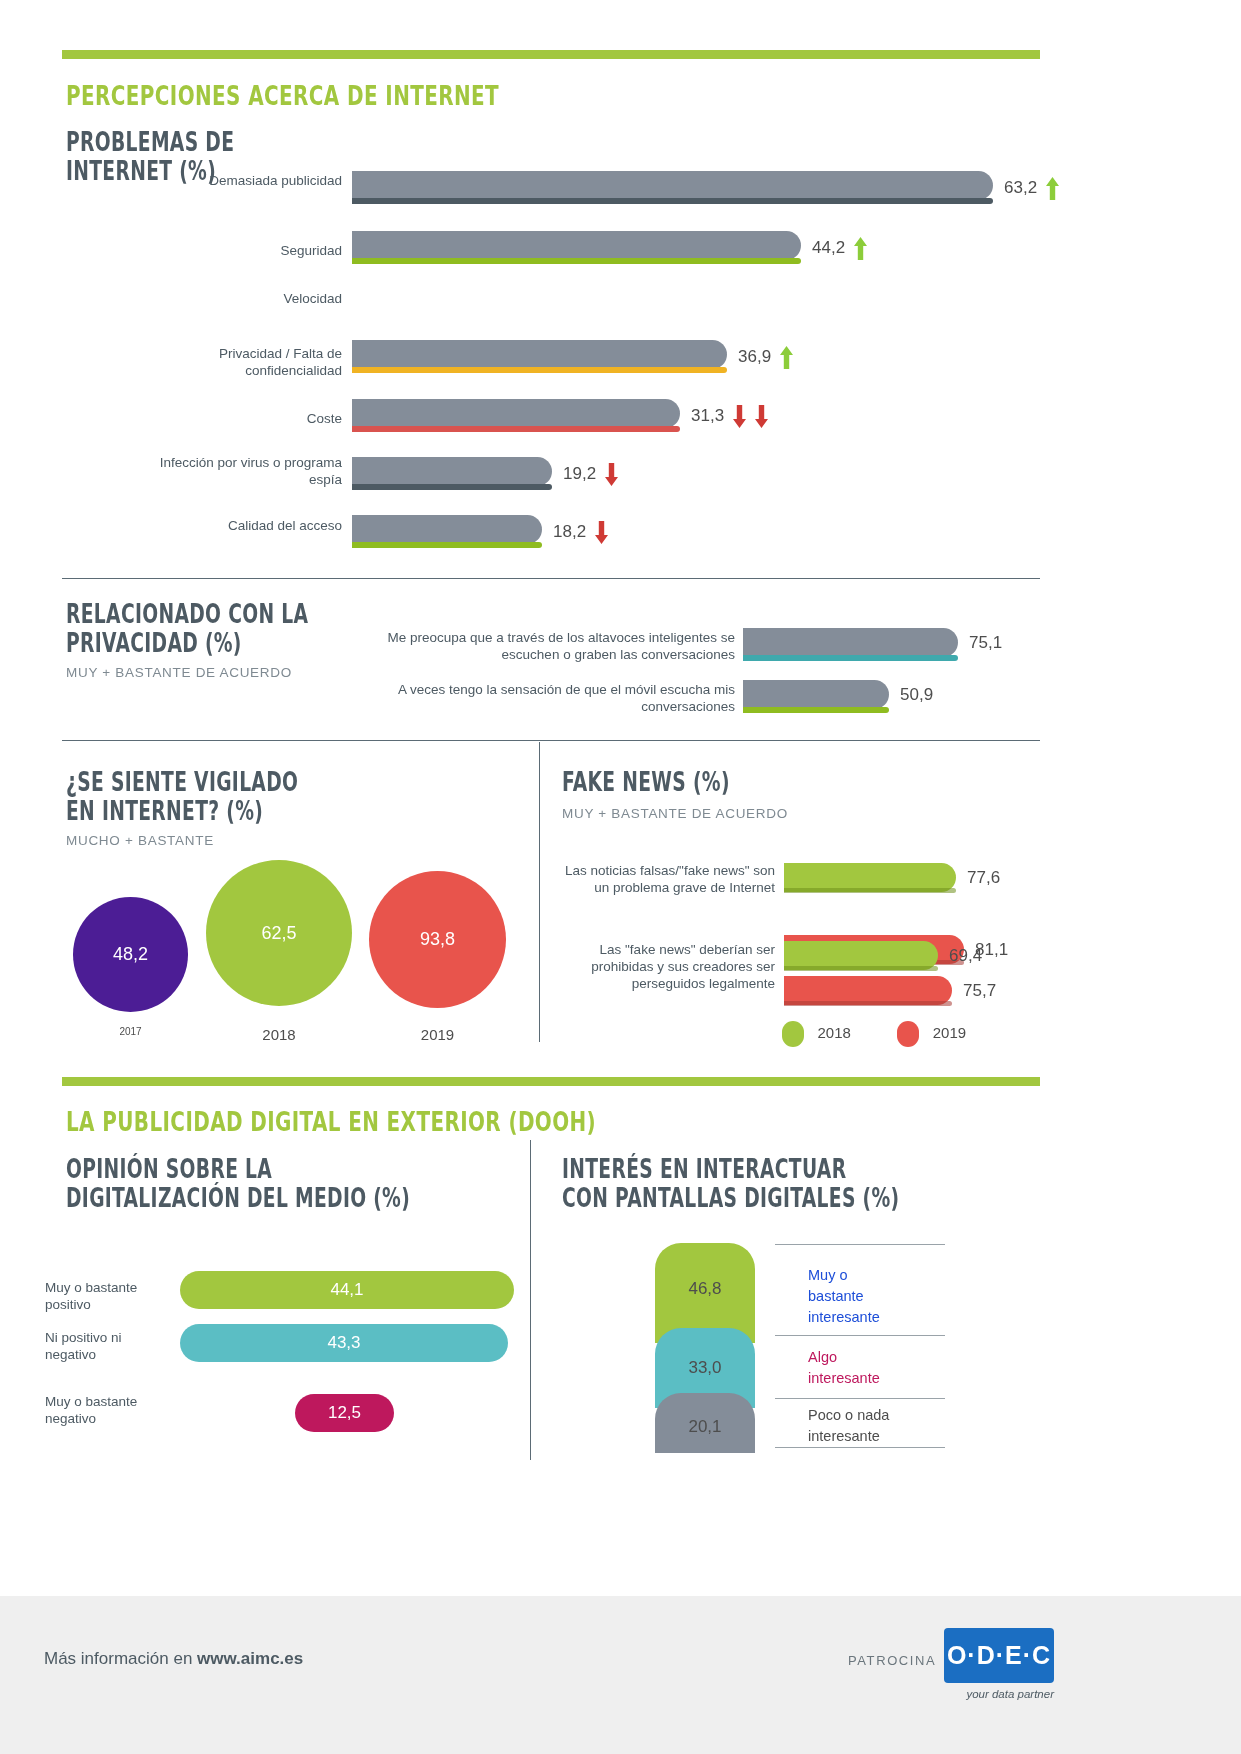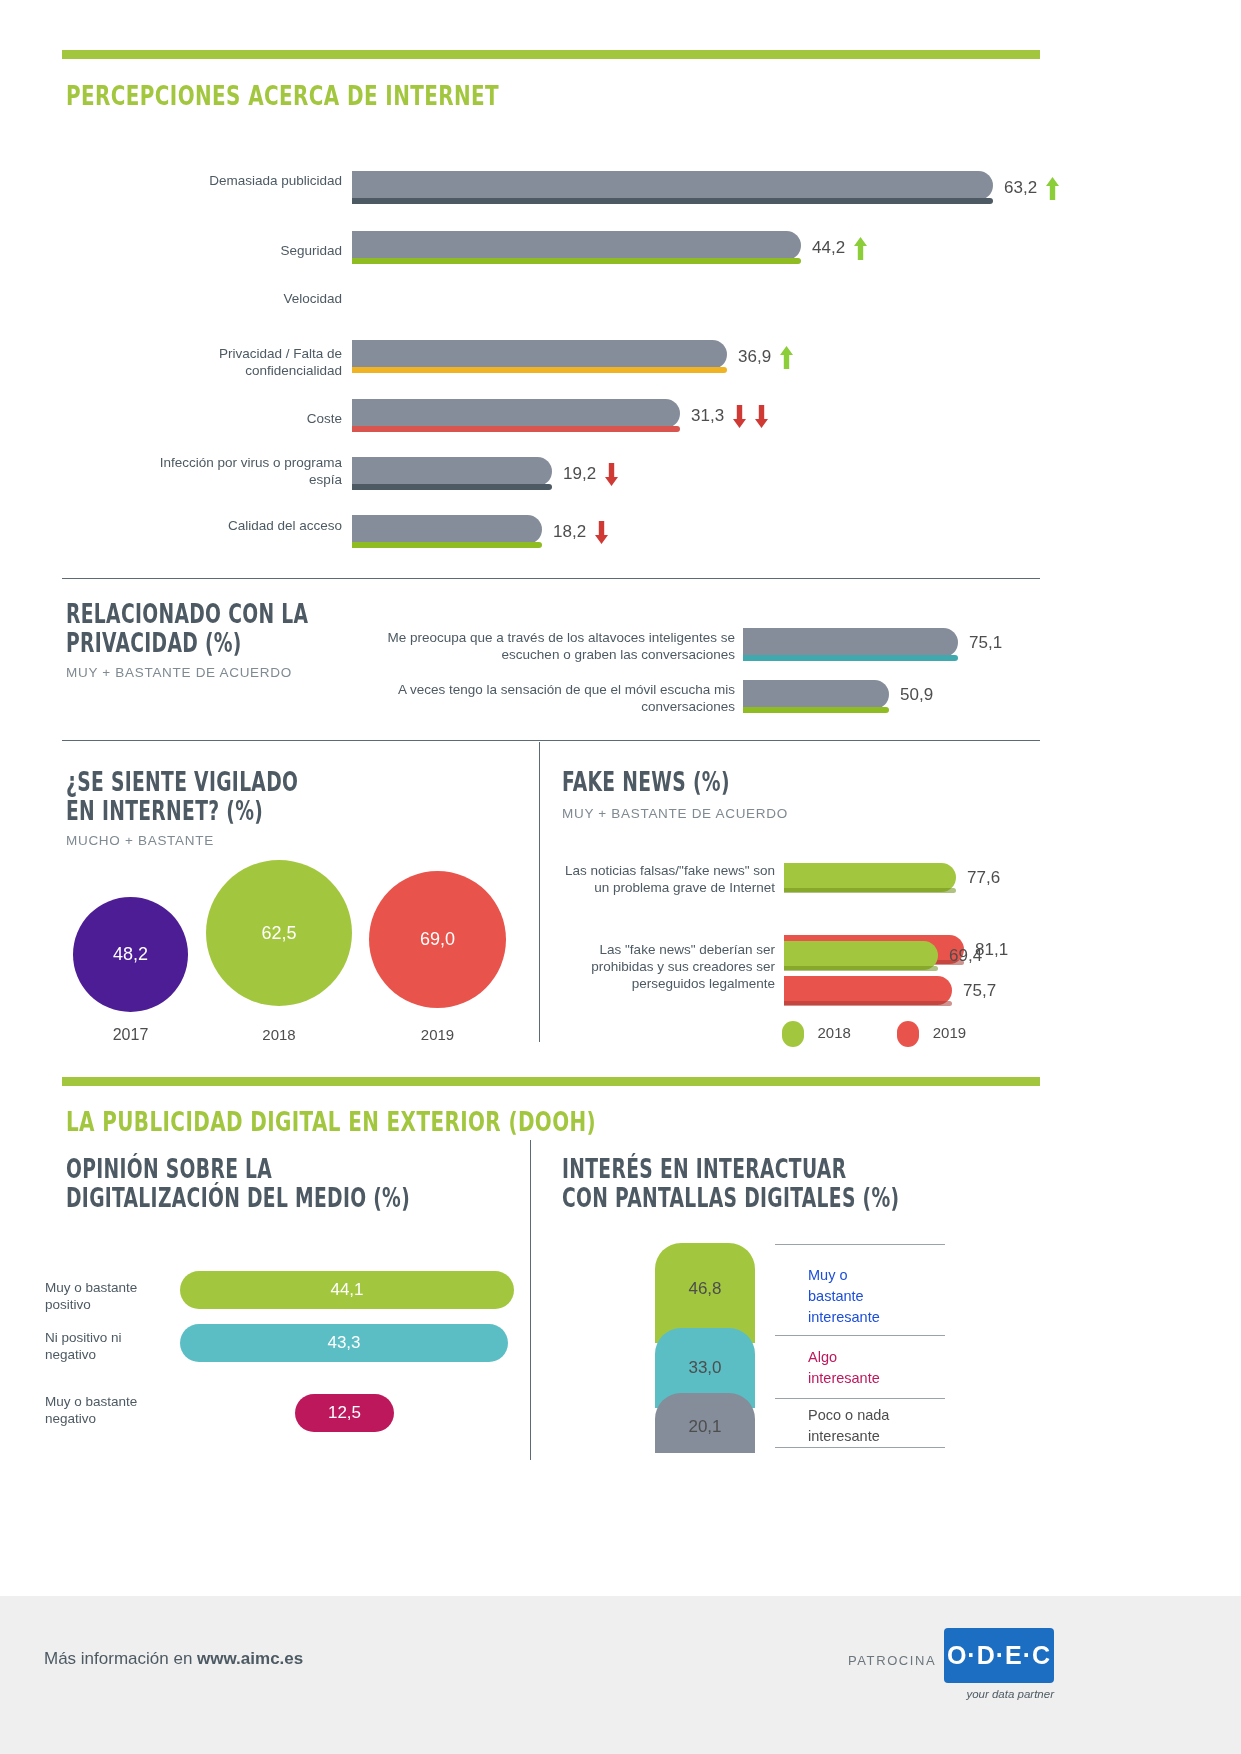--- a/index.html
+++ b/index.html
@@ -79,20 +79,24 @@
 <body>
 
 <div class="page">
 
   <div class="hdr-rule" style="position:absolute;left:62px;top:50px;width:978px;"></div>
 
   <div style="position:absolute;left:66px;top:80px;width:700px;">
     <div class="sec-title-green">PERCEPCIONES ACERCA DE INTERNET</div>
   </div>
 
+  <div style="position:absolute;left:66px;top:128px;width:300px;">
+    <div class="block-title">PROBLEMAS DE</div>
+    <div class="block-title">INTERNET (%)</div>
+  </div>
 
   <div style="position:absolute;left:170px;top:173px;width:172px;">
     <div class="cat-label">
       <span>Demasiada publicidad</span>
     </div>
   </div>
   <div class="rbar" style="position:absolute;left:352px;top:171px;width:700px;">
     <div class="body" style="width:641px;"></div>
     <div class="under" style="width:641px;background:#4d5a63;"></div>
     <div style="position:absolute;left:652px;top:5px;white-space:nowrap;">
@@ -249,24 +253,24 @@
     <div class="sub-label" style="margin-top:7px;">MUCHO + BASTANTE</div>
   </div>
 
   <div class="circ" style="position:absolute;left:73px;top:897px;width:115px;height:115px;background:#4c1d95;">
     <span>48,2</span>
   </div>
   <div class="circ" style="position:absolute;left:206px;top:860px;width:146px;height:146px;background:#a2c73f;">
     <span>62,5</span>
   </div>
   <div class="circ" style="position:absolute;left:369px;top:871px;width:137px;height:137px;background:#e8544c;">
-    <span>69,0</span>
-  </div>
-
-  <div style="position:absolute;left:73px;top:1026px;width:115px;text-align:center;font-size:16px;color:#4d4d4d;">2017</div>
+    <span>93,8</span>
+  </div>
+
+  <div style="position:absolute;left:73px;top:1026px;width:115px;text-align:center;font-size:10px;color:#4d4d4d;">2017</div>
   <div style="position:absolute;left:206px;top:1026px;width:146px;text-align:center;font-size:15px;color:#4d4d4d;">2018</div>
   <div style="position:absolute;left:369px;top:1026px;width:137px;text-align:center;font-size:15px;color:#4d4d4d;">2019</div>
 
   <div style="position:absolute;left:562px;top:768px;width:450px;">
     <div class="block-title">FAKE NEWS (%)</div>
     <div class="sub-label" style="margin-top:9px;">MUY + BASTANTE DE ACUERDO</div>
   </div>
 
   <div style="position:absolute;left:560px;top:863px;width:215px;">
     <div class="cat-label">

